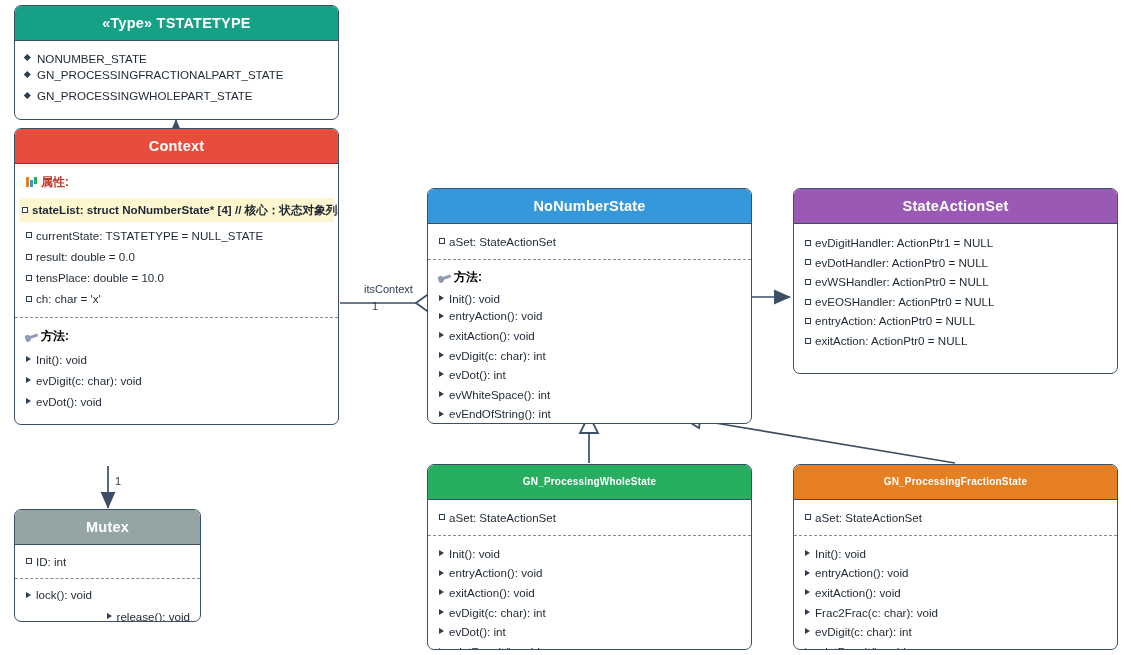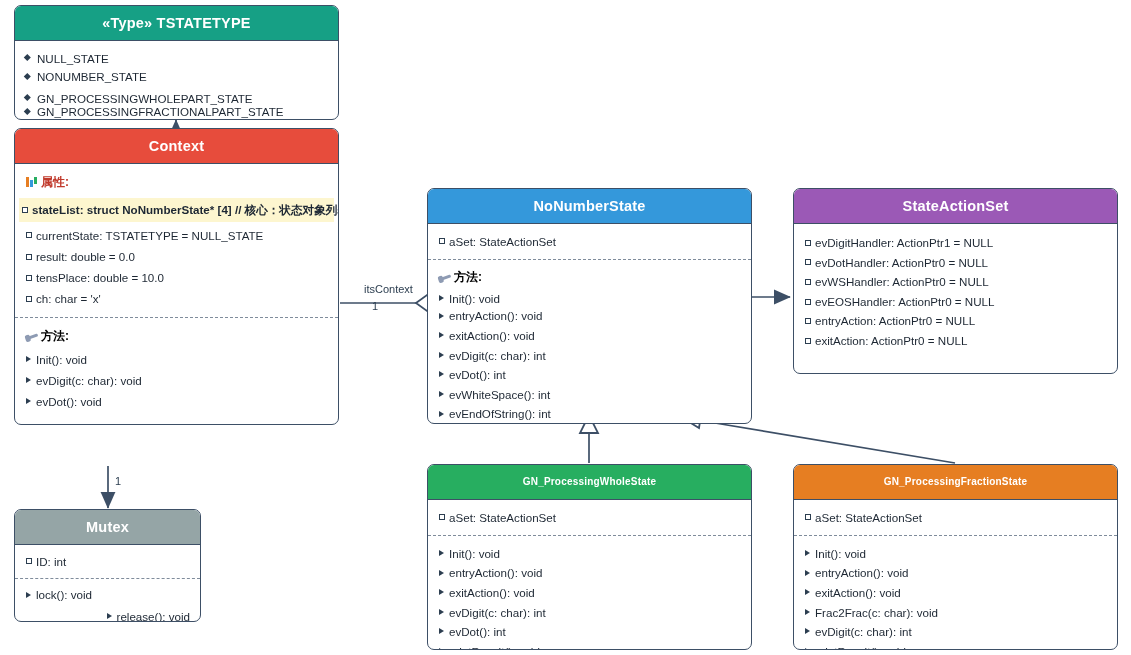--- a/index.html
+++ b/index.html
@@ -122,33 +122,29 @@
   <div class="edgelbl" style="left:364px;top:283px;">itsContext</div>
   <div class="mult dark" style="left:372px;top:300px;">1</div>
   <div class="mult dark" style="left:115px;top:475px;">1</div>
 
   <div class="uml" style="left:14px;top:5px;width:325px;height:115px;">
     <div class="hdr" style="background:#16a085;">«Type» TSTATETYPE</div>
     <div class="body">
       <div class="sec" style="padding-top:8px;">
         <div class="row">
             <span class="dm"></span>
-            <span>NULL_STATE</span>
-          </div>
-        <div class="row">
+            <span>NONUMBER_STATE</span>
+          </div>
+        <div class="row" style="padding-top:1px;">
             <span class="dm"></span>
-            <span>NONUMBER_STATE</span>
+            <span>GN_PROCESSINGFRACTIONALPART_STATE</span>
           </div>
         <div class="row" style="padding-top:6px;padding-bottom:1px;">
             <span class="dm"></span>
             <span>GN_PROCESSINGWHOLEPART_STATE</span>
-          </div>
-        <div class="row" style="padding-top:1px;">
-            <span class="dm"></span>
-            <span>GN_PROCESSINGFRACTIONALPART_STATE</span>
           </div>
       </div>
     </div>
   </div>
 
   <div class="uml" style="left:14px;top:128px;width:325px;height:297px;">
     <div class="hdr" style="background:#e74c3c;">Context</div>
     <div class="body">
       <div class="sec attrs">
         <div class="grouphdr attr">

